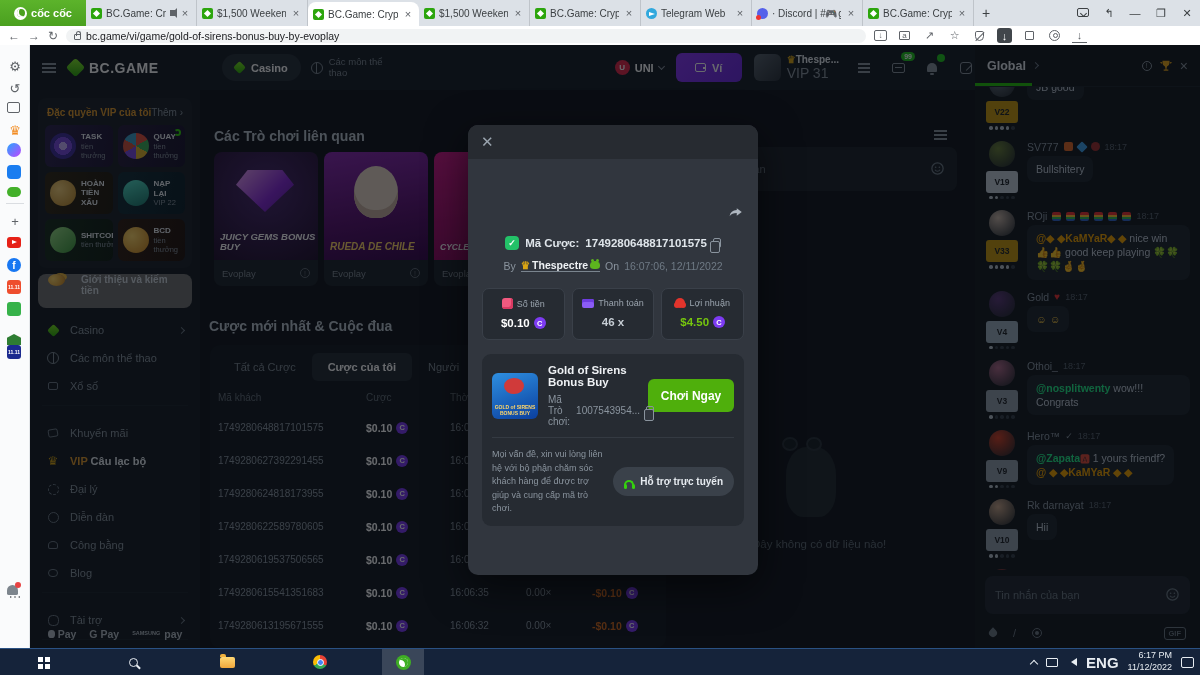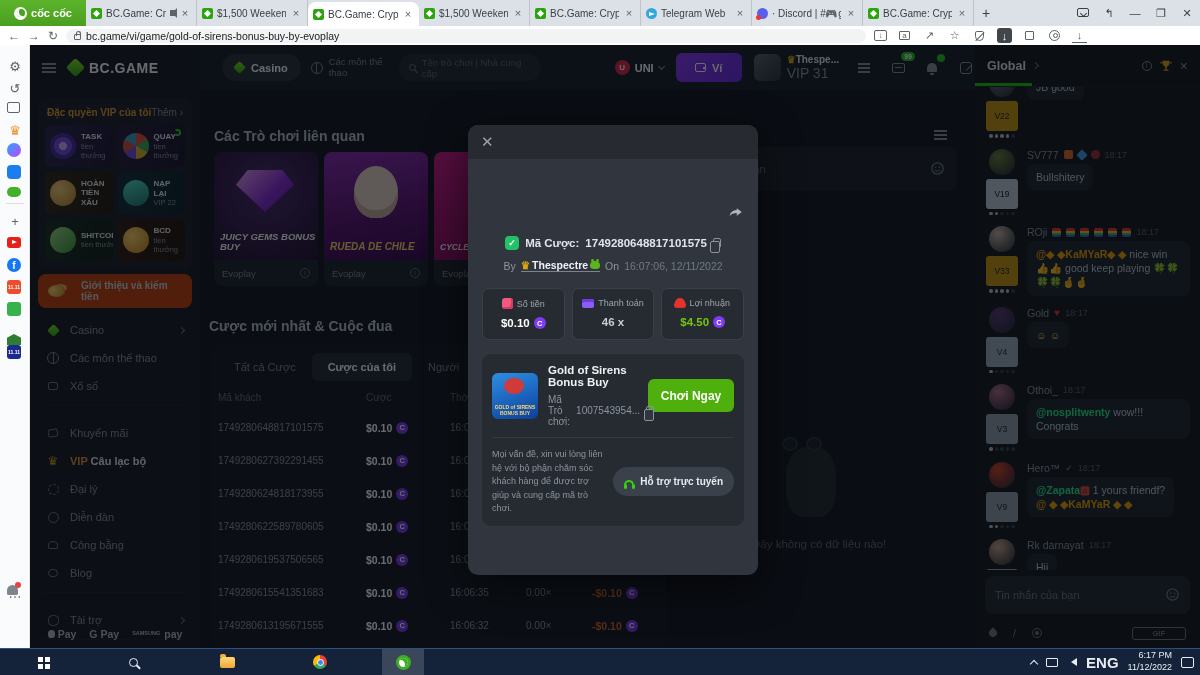--- a/index.html
+++ b/index.html
@@ -78,21 +78,21 @@
 .vi{width:26px;height:26px;border-radius:50%;margin:0 5px;flex:none}
 .vt{font-size:8px;font-weight:bold;color:#e8edf2;line-height:1.2}
 .vs{font-size:7.5px;color:#8d98a3;font-weight:normal}
 .v1{background:linear-gradient(100deg,#2f2550,#221a38)}.v1 .vi{background:radial-gradient(circle,#cab4ff 0 22%,#7a4de0 23% 48%,#42309e 49% 75%,#2c2060 76%)}
 .v2{background:linear-gradient(100deg,#2a2040,#1c1730)}.v2 .vi{background:conic-gradient(#e3533f 0 60deg,#3fae5a 0 120deg,#e0b32f 0 180deg,#7a4de0 0 240deg,#d3533f 0 300deg,#3fa0c9 0)}
 .v3{background:linear-gradient(100deg,#332a18,#241d12)}.v3 .vi{background:radial-gradient(circle at 35% 35%,#f7d27c,#b8862a)}
 .v4{background:linear-gradient(100deg,#15303a,#10222c)}.v4 .vi{background:linear-gradient(160deg,#57e0c9,#1f7a6e)}
 .v5{background:linear-gradient(100deg,#1b3020,#132016)}.v5 .vi{background:linear-gradient(135deg,#9fe08a,#3f9a3f)}
 .v6{background:linear-gradient(100deg,#332014,#241610)}.v6 .vi{background:radial-gradient(circle at 35% 35%,#ffd76a,#c9841f)}
 .cres{position:absolute;right:4px;top:4px;width:7px;height:7px;border:2px solid #35d10e;border-left-color:transparent;border-radius:50%}
-.refer{margin:0 8px;background:#c2410c;border-radius:8px;height:34px;display:flex;align-items:center;gap:16px;padding:0 10px}
+.refer{margin:0 8px;background:#737373;border-radius:8px;height:34px;display:flex;gap:16px;padding:0 10px}
 .coins{width:18px;height:12px;border-radius:50%;background:radial-gradient(circle at 30% 40%,#ffd76a,#c9841f);box-shadow:4px -3px 0 -2px #e8b33c}
 .reftxt{font-size:10px;font-weight:bold;color:#cfd6dd}
 .bmenu{margin-top:8px}
 .mitem{height:28px;display:flex;align-items:center;gap:10px;padding:0 16px;font-size:11px;color:#8b96a0}
 .mitem .mic{width:14px;display:flex;justify-content:center;color:#6e7984;font-size:11px;flex:none}
 .mitem .chev{margin-left:auto}
 .mgap{height:10px;border-top:1px solid #20262e;margin:5px 12px 4px}
 .vippre{color:#e09a2d;font-weight:bold}
 .vipname{color:#e6ebf0;font-weight:bold}
 .chev{width:5px;height:5px;border-right:1.4px solid #6e7984;border-bottom:1.4px solid #6e7984;transform:rotate(-45deg)}
@@ -167,38 +167,38 @@
 .chat{position:absolute;right:0;top:0;width:225px;height:100%;background:#171c22;display:flex;flex-direction:column}
 .chead{height:42px;flex:none;display:flex;align-items:center;gap:7px;padding:0 12px;position:relative;border-bottom:1px solid #20262e}
 .ctab{font-size:12.5px;font-weight:bold;color:#e3e8ee}
 .cind{position:absolute;left:0;bottom:0;width:57px;height:3px;background:#27c10c}
 .chsp{flex:1}
 .cico{color:#8a949e;display:flex;align-items:center}
 .clist{flex:1;overflow:hidden;padding:0 10px}
 .msg{display:flex;gap:8px;margin:11px 0}
 .mside{width:34px;flex:none;display:flex;flex-direction:column;align-items:center}
 .mava{width:26px;height:26px;border-radius:50%}
-.mlevel{margin-top:4px;width:32px;height:30px;border-radius:3px;font-size:8.5px;font-weight:normal;display:flex;align-items:center;justify-content:center}
+.mlevel{margin-top:4px;width:32px;height:22px;border-radius:3px;font-size:8.5px;font-weight:bold;display:flex;align-items:center;justify-content:center}
 .mdots{margin-top:3px;display:flex;gap:2px}
 .mdot{width:3.5px;height:3.5px;border-radius:50%;background:#39424b}
 .mdot.f{background:#b7c1ca}
 .mcol{flex:1;min-width:0}
 .mhead{font-size:10.5px;color:#8d99a5;display:flex;align-items:center;gap:5px;white-space:nowrap;overflow:hidden}
 .mtime{font-size:9px;color:#5c6671}
 .mbubble{margin-top:3px;background:#222931;border-radius:8px;padding:6px 9px;font-size:10.5px;color:#c2ccd8;display:inline-block;max-width:168px;line-height:1.35}
 .ub{display:inline-block;flex:none}
 .ub.orange-badge{width:9px;height:9px;background:#e06a2a;border-radius:2px}
 .ub.gem{width:8px;height:8px;background:#3fa0e8;transform:rotate(45deg);border-radius:1px}
 .ub.red-badge{width:9px;height:9px;background:#a03030;border-radius:50%}
 .ub.rainbow{width:9px;height:9px;border-radius:2px;background:linear-gradient(180deg,#e33 0 30%,#fb3 30% 55%,#3b5 55% 80%,#36c 80%)}
 .ub.heart{color:#e33;font-size:10px}
 .ub.check{color:#8a949e;font-size:9px}
 .cinput{margin:6px 10px 4px;height:38px;flex:none;background:#232a33;border-radius:8px;display:flex;align-items:center;padding:0 10px;color:#6f7a85;font-size:11px}
 .cfoot{height:30px;flex:none;display:flex;align-items:center;gap:16px;padding:0 14px;color:#6f7a85}
-.gif{margin-left:auto;border:1.4px solid #6f7a85;border-radius:3px;font-size:7.5px;font-weight:bold;padding:1px 20px}
+.gif{margin-left:auto;border:1.4px solid #6f7a85;border-radius:3px;font-size:7.5px;font-weight:bold;padding:1px 4px}
 .drop{width:8px;height:8px;background:#6f7a85;border-radius:0 50% 50% 50%;transform:rotate(45deg)}
 .slashic{font-size:11px}
 .rock{width:10px;height:10px;border:1.4px solid #6f7a85;border-radius:50%;position:relative}.rock::after{content:"";position:absolute;left:2px;top:2px;width:4px;height:4px;background:#6f7a85;border-radius:50%}
 
 
 .modal{position:absolute;left:438px;top:80px;width:290px;height:450px;background:#31363e;border-radius:10px;z-index:60;box-shadow:0 12px 40px rgba(0,0,0,.55)}
 .mo-head{height:34px;background:#272b31;border-radius:10px 10px 0 0;display:flex;align-items:center;padding:0 13px}
 .mo-title{font-size:12.5px;font-weight:bold;color:#eef1f4;flex:1}
 .mo-close{color:#9aa4ae;font-size:15px}
 .mo-body{padding:0 14px}
@@ -492,24 +492,20 @@
 
     <header class="bctop">
       <div class="casino-btn">
         <span class="dmd"></span>
         <span>Casino</span>
       </div>
       <div class="sports">
         <span class="ball"></span>
         <span>Các môn thể thao</span>
       </div>
-      <div class="searchpill">
-        <span class="mag"></span>
-        <span>Tên trò chơi | Nhà cung cấp</span>
-      </div>
       <div class="cur">
         <span class="ucoin">U</span>
         <span class="curlbl">UNI</span>
         <span class="chevd"></span>
       </div>
       <div class="walletbtn">
         <span class="wic"></span>
         <span>Ví</span>
       </div>
       <div class="uprof">

